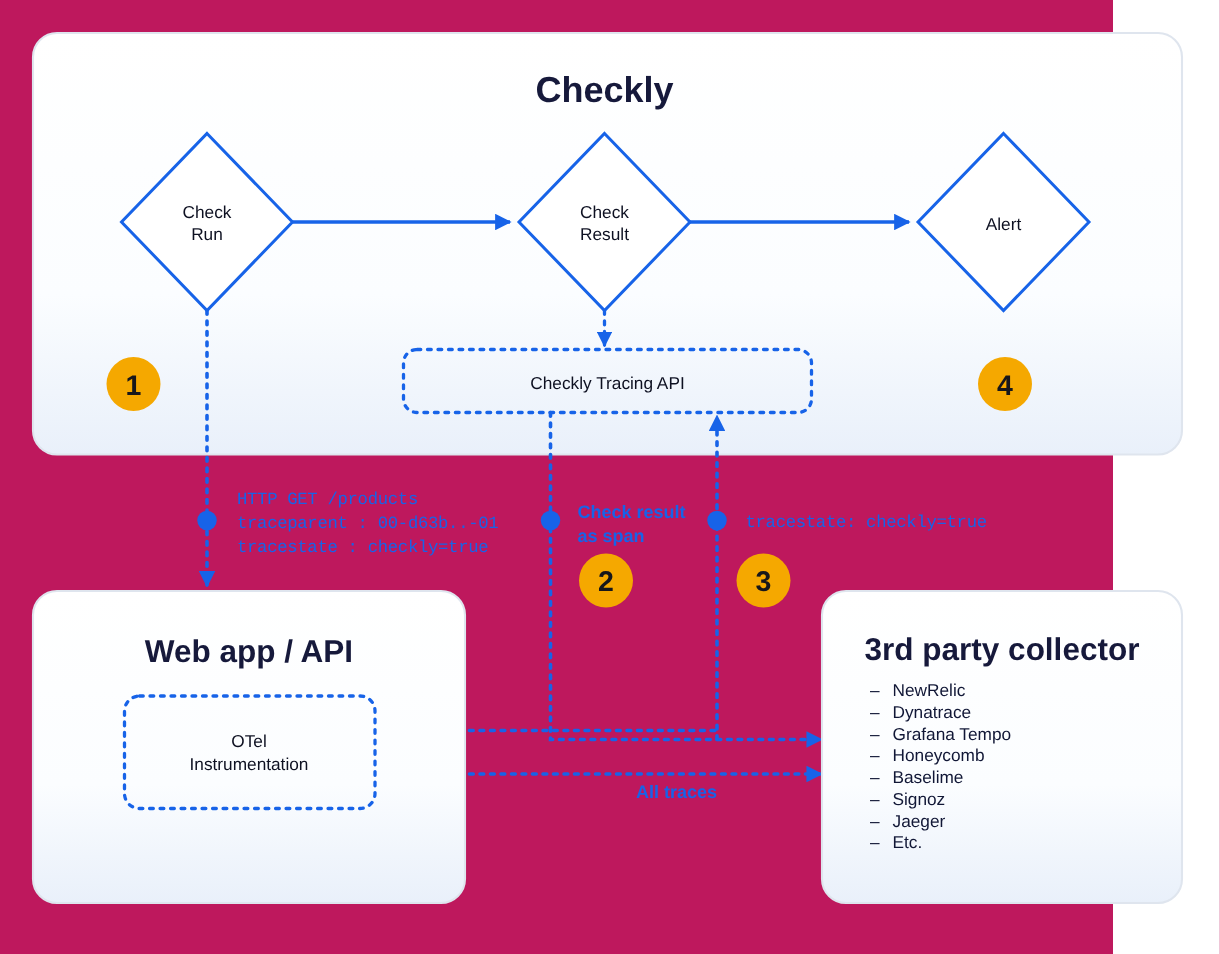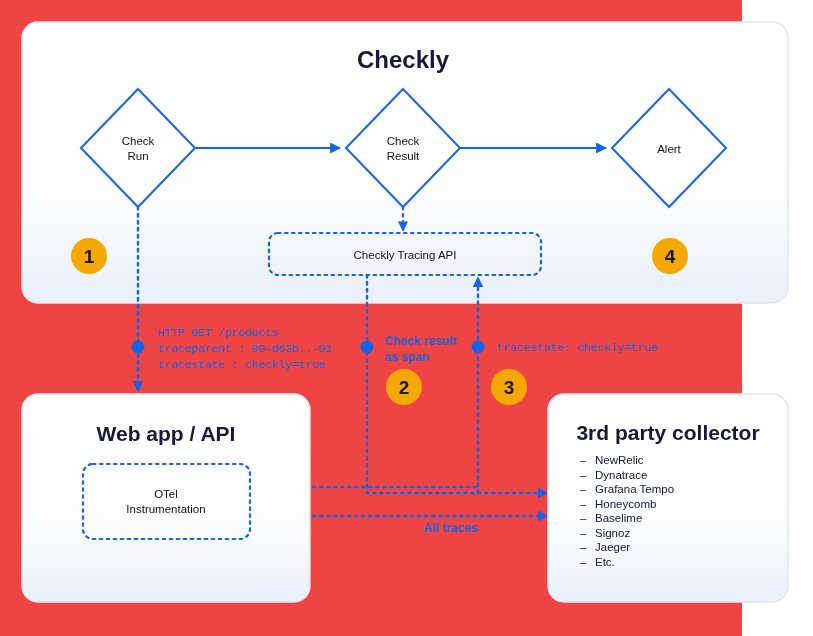--- a/index.html
+++ b/index.html
@@ -10,21 +10,21 @@
   body {
     font-family: "Liberation Sans", sans-serif;
     width: 813px;
     height: 636px;
     overflow: hidden;
   }
   #stage {
     position: relative;
     width: 742px;
     height: 636px;
-    background: #ef4444;
+    background: #be185d;
   }
   #diagram-svg {
     position: absolute;
     left: 0;
     top: 0;
     width: 813px;
     height: 636px;
   }
   .panel-title {
     font-weight: 700;

